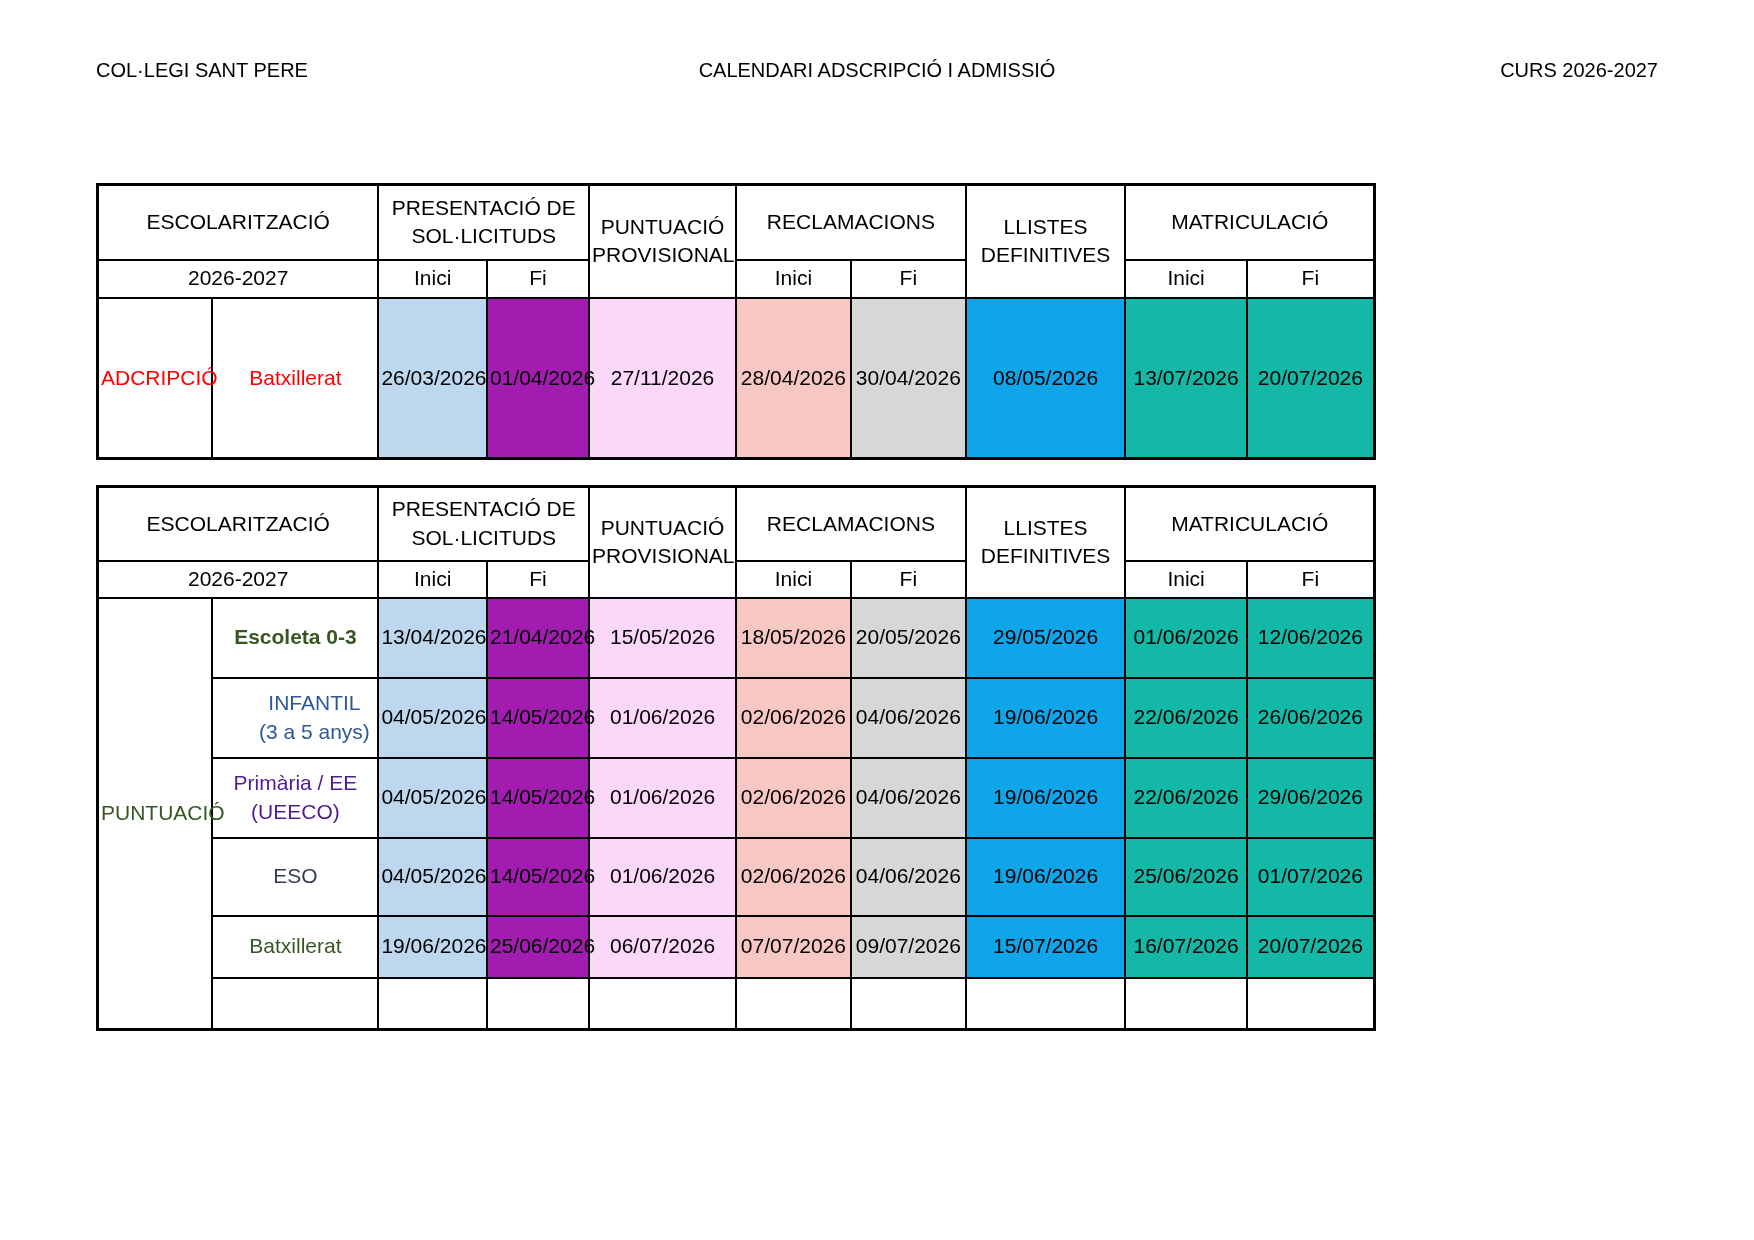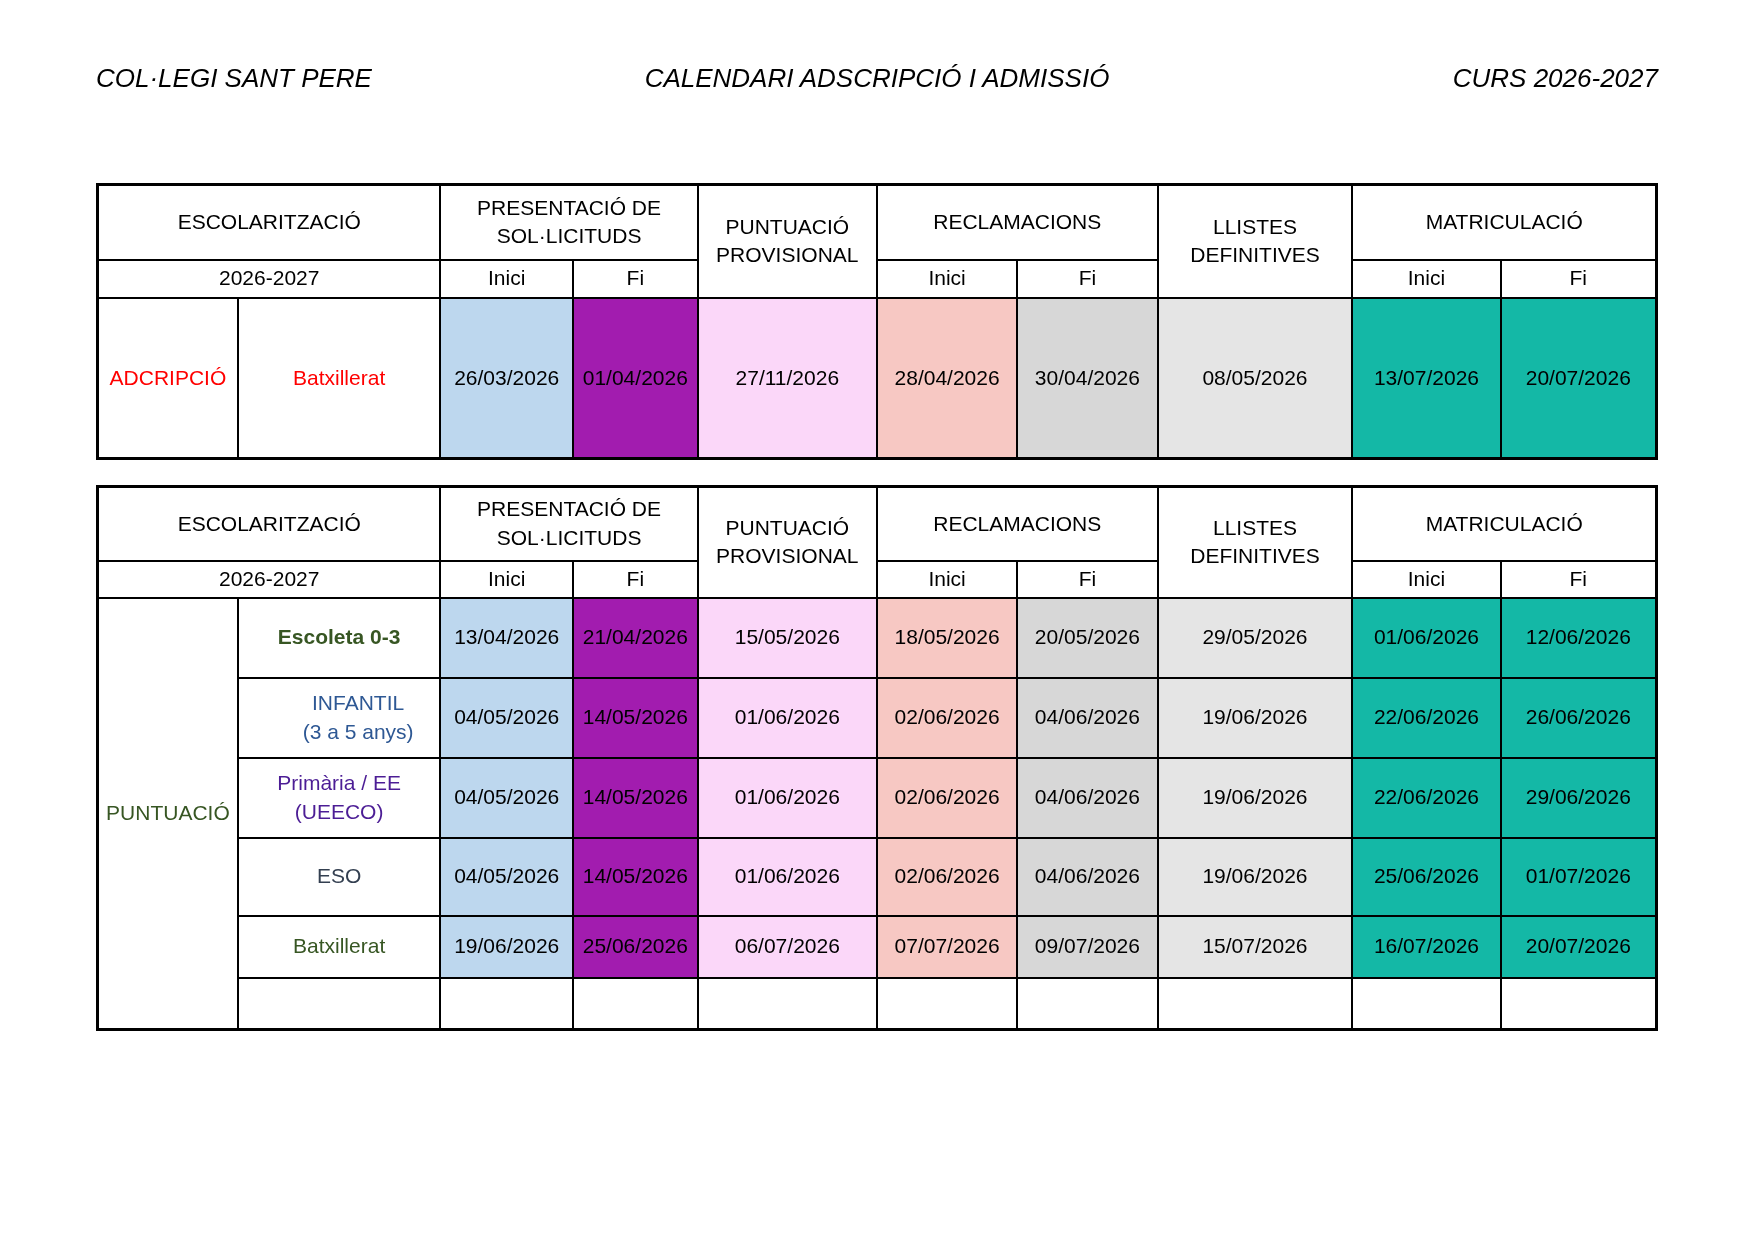--- a/index.html
+++ b/index.html
@@ -1,38 +1,38 @@
 <!DOCTYPE html>
 <html><head>
 <meta charset="utf-8">
 <style>
   html,body{margin:0;padding:0;background:#e8e8e8;}
   .page{position:relative;width:1754px;height:1240px;background:#ffffff;
         font-family:"Liberation Sans", sans-serif;color:#000;overflow:hidden;}
-  .doc-header span{position:absolute;top:64px;font-size:26px;line-height:28px;font-style:italic;}
+  .doc-header span{position:absolute;top:56px;font-size:20px;line-height:28px;}
   .hdr-left{left:96px;}
   .hdr-center{left:0;right:0;text-align:center;}
   .hdr-right{right:96px;}
-  table.cal{position:absolute;left:96px;width:1562px;border-collapse:collapse;
+  table.cal{position:absolute;left:96px;width:1280px;border-collapse:collapse;
             table-layout:fixed;text-align:center;font-size:21px;border:3px solid #000;}
   #t1{top:183px;}
   #t2{top:485px;}
   table.cal th, table.cal td{border:2px solid #000;vertical-align:middle;
             padding:0 2px;font-weight:normal;white-space:pre-line;line-height:1.35;}
   #t1 tr.h1{height:75px;} #t1 tr.h2{height:38px;} #t1 tr.d1{height:161px;}
   #t2 tr.h1{height:74px;} #t2 tr.h2{height:37px;}
   #t2 tr.d1,#t2 tr.d2,#t2 tr.d3{height:80px;} #t2 tr.d4{height:78px;}
   #t2 tr.d5{height:62px;} #t2 tr.d6{height:52px;}
   .lvl{font-weight:bold;}
   .bg-blue{background:#BDD7EE;}
   .bg-pink{background:#a21caf;}
   .bg-lpink{background:#FBD7F9;}
   .bg-salmon{background:#F7C8C3;}
   .bg-gray{background:#D7D7D7;}
-  .bg-purple{background:#e5e5e5;}
+  .bg-purple{background:#0ea5e9;}
   .bg-cream{background:#14b8a6;}
 </style>
 </head>
 <body>
 
 <div class="page">
 
   <div class="doc-header">
     <span class="hdr-left">COL·LEGI SANT PERE</span>
     <span class="hdr-center">CALENDARI ADSCRIPCIÓ I ADMISSIÓ</span>

